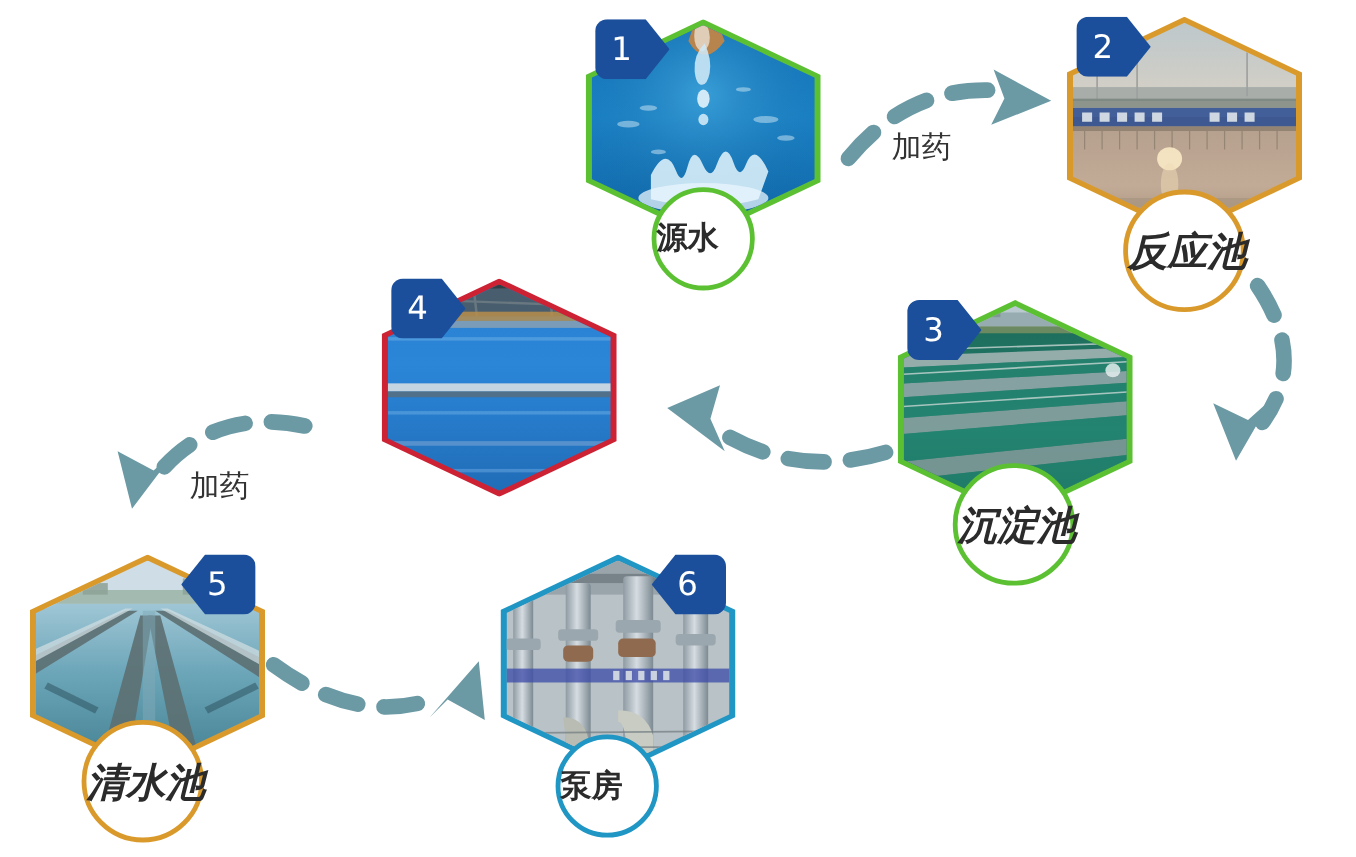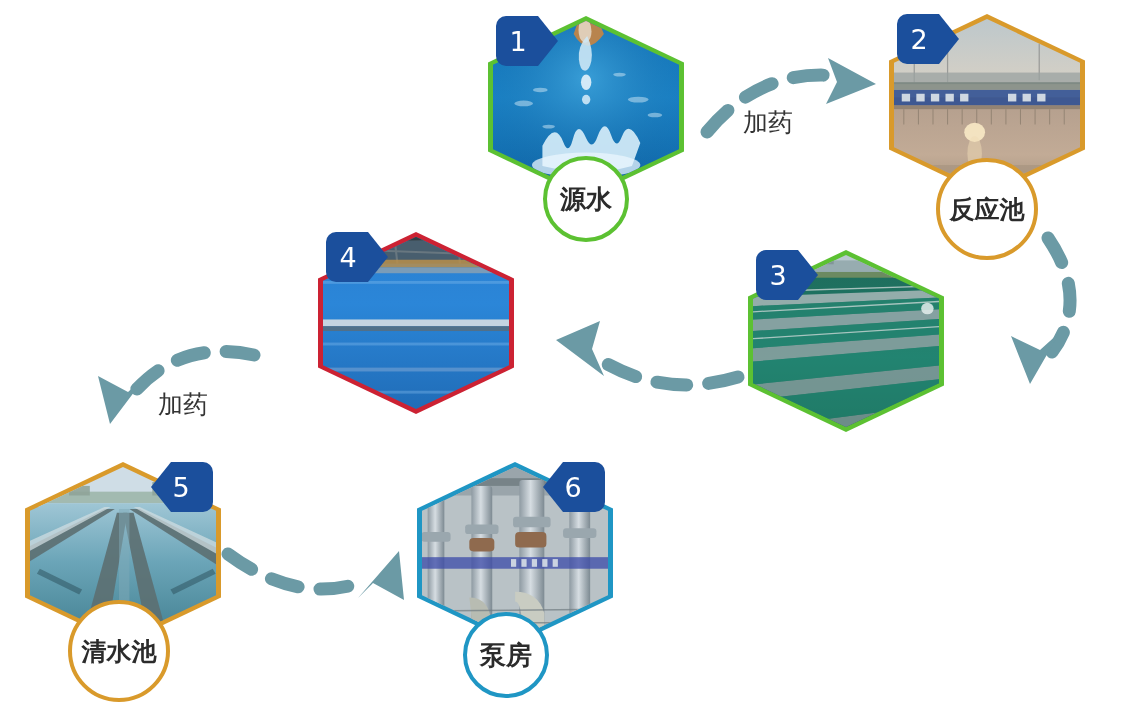--- a/index.html
+++ b/index.html
@@ -90,35 +90,34 @@
   .badge.right .num { left: 8px; }
   .badge.right svg { transform: scaleX(-1); }
 
   
   .circle-label {
     position: absolute;
     background: #ffffff;
     border-radius: 50%;
     display: flex;
     align-items: center;
-    justify-content: center;
     z-index: 7;
     box-sizing: border-box;
   }
   .circle-label span {
     color: #2b2b2b;
     font-weight: bold;
     font-family: "DejaVu Sans", "Liberation Sans", sans-serif;
     white-space: nowrap;
     line-height: 1;
   }
   .cl-2 { width: 86px; height: 86px; }
   .cl-2 span { font-size: 26px; }
   .cl-3 { width: 102px; height: 102px; }
-  .cl-3 span { font-size: 25px; }
+  .cl-3 span { font-size: 33px; font-style: italic; }
 
   
   .arrow-label {
     position: absolute;
     color: #333333;
     font-size: 25px;
     font-weight: normal;
     font-family: "DejaVu Sans", "Liberation Sans", sans-serif;
     white-space: nowrap;
     z-index: 4;
@@ -321,20 +320,23 @@
           <circle cx="178" cy="66" r="6" fill="#e4edec" opacity="0.85"></circle>
         </svg>
       </div>
     </div>
     <div class="badge left" style="left:8px; top:0px;">
       <svg width="62" height="50" viewBox="0 0 62 50">
         <path d="M10 0 H42 L62 25 L42 50 H10 A10 10 0 0 1 0 40 V10 A10 10 0 0 1 0 40 Z M10 0 H42 L62 25 L42 50 H10 A10 10 0 0 1 0 40 V10 A10 10 0 0 1 10 0 Z" fill="#1b4f9c"></path>
       </svg>
       <div class="num">3</div>
     </div>
+    <div class="circle-label cl-3" style="left:46px; top:136px; border:4px solid #5cc132;">
+      <span>沉淀池</span>
+    </div>
   </div>
 
   <div class="node" style="left:318px; top:232px;">
     <div class="hex-wrap">
       <div class="hex-border" style="background:#cc2233;"></div>
       <div class="hex-inner">
         <svg class="hex-photo" viewBox="0 0 200 200" preserveAspectRatio="none">
           <defs>
             <linearGradient id="g4w" x1="0" y1="0" x2="0" y2="1">
               <stop offset="0%" stop-color="#2a7fd0"></stop>

